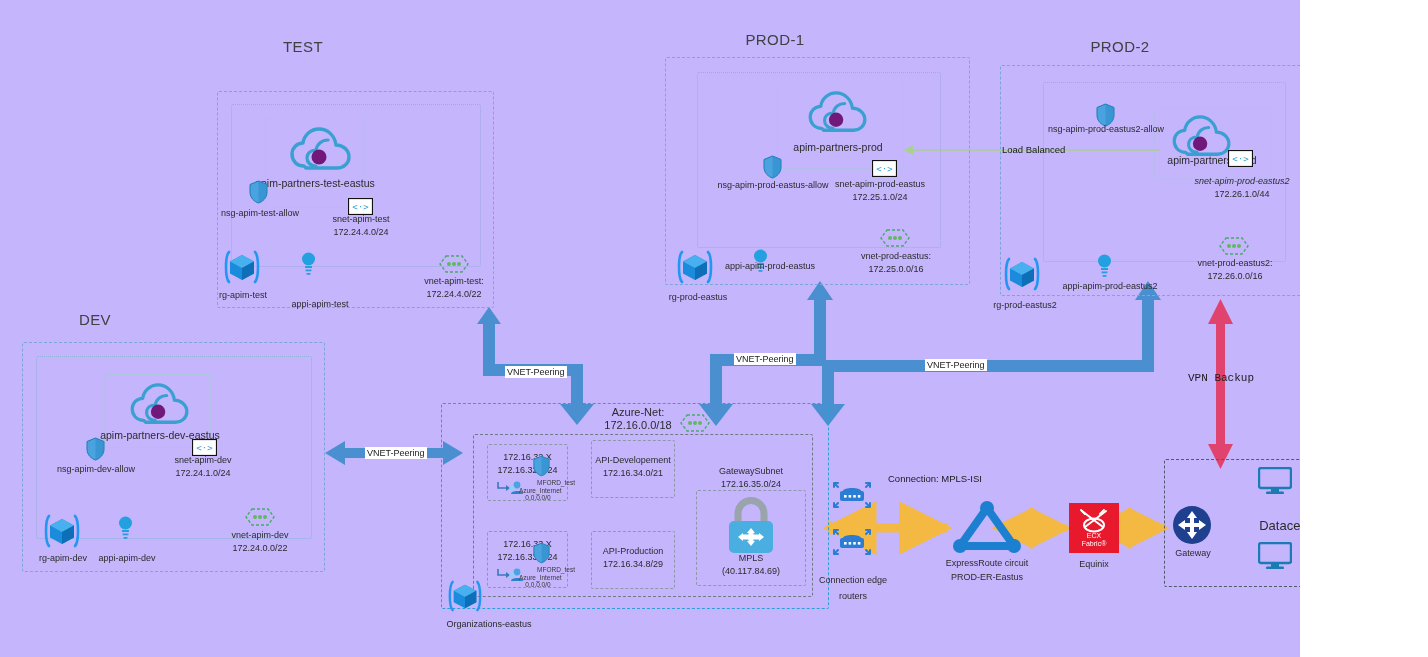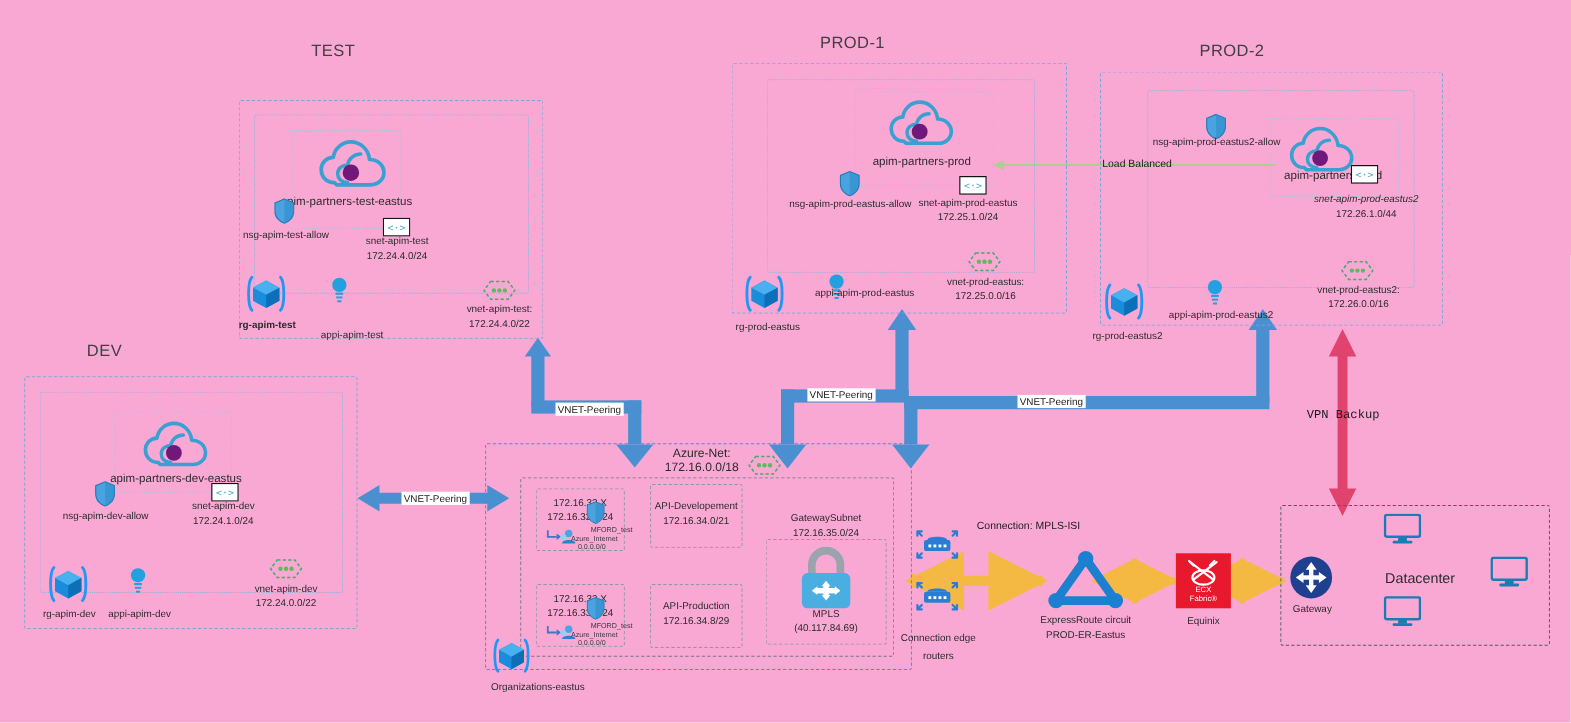--- a/index.html
+++ b/index.html
@@ -3,23 +3,23 @@
 <meta charset="utf-8">
 <style>
   * { box-sizing: border-box; }
   html, body {
     margin: 0; padding: 0;
     background: #ffffff;
     font-family: "Liberation Sans", sans-serif;
   }
   #canvas {
     position: relative;
-    width: 1428px;
+    width: 1300px;
     height: 657px;
-    background: #f9a8d4;
+    background: #c4b5fd;
     overflow: hidden;
   }
   .abs { position: absolute; }
 
   
   .env-title {
     font-size: 15px;
     color: #404040;
     letter-spacing: .4px;
     text-align: center;
@@ -209,21 +209,21 @@
 
   <div class="icon" style="left:223px; top:248px; width:38px; height:38px;">
     <svg viewBox="0 0 38 38" width="38" height="38">
       <path d="M6,4 C2,8 2,30 6,34" fill="none" stroke="#2196f3" stroke-width="2.6" stroke-linecap="round"></path>
       <path d="M32,4 C36,8 36,30 32,34" fill="none" stroke="#2196f3" stroke-width="2.6" stroke-linecap="round"></path>
       <polygon points="19,7 31,13.5 31,25.5 19,32 7,25.5 7,13.5" fill="#1b8bdc"></polygon>
       <polygon points="19,7 31,13.5 19,20 7,13.5" fill="#49b0ef"></polygon>
       <polygon points="19,20 31,13.5 31,25.5 19,32" fill="#0d6fb8"></polygon>
     </svg>
   </div>
-  <div class="abs lbl lbl-sm" style="left:198px; top:290px; width:90px;font-weight:bold;">rg-apim-test</div>
+  <div class="abs lbl lbl-sm" style="left:198px; top:290px; width:90px;">rg-apim-test</div>
 
   <div class="icon" style="left:301px; top:251px; width:15px; height:26px;">
     <svg viewBox="0 0 15 26" width="15" height="26">
       <circle cx="7.5" cy="8" r="6.5" fill="#23a0e0"></circle>
       <rect x="4" y="15" width="7" height="2" fill="#23a0e0"></rect>
       <rect x="4.6" y="18.5" width="5.8" height="1.8" fill="#23a0e0"></rect>
       <rect x="5.6" y="22" width="3.8" height="1.8" fill="#23a0e0"></rect>
     </svg>
   </div>
   <div class="abs lbl lbl-sm" style="left:272px; top:299px; width:96px;">appi-apim-test</div>
@@ -349,21 +349,21 @@
   <div class="abs lbl lbl-sm" style="left:650px; top:292px; width:96px;">rg-prod-eastus</div>
 
   <div class="icon" style="left:753px; top:248px; width:15px; height:26px;">
     <svg viewBox="0 0 15 26" width="15" height="26">
       <circle cx="7.5" cy="8" r="6.5" fill="#23a0e0"></circle>
       <rect x="4" y="15" width="7" height="2" fill="#23a0e0"></rect>
       <rect x="4.6" y="18.5" width="5.8" height="1.8" fill="#23a0e0"></rect>
       <rect x="5.6" y="22" width="3.8" height="1.8" fill="#23a0e0"></rect>
     </svg>
   </div>
-  <div class="abs lbl lbl-sm" style="left:709px; top:261px; width:122px;text-align:right;">appi-apim-prod-eastus</div>
+  <div class="abs lbl lbl-sm" style="left:709px; top:261px; width:122px;">appi-apim-prod-eastus</div>
 
   <div class="icon" style="left:880px; top:228px; width:30px; height:20px;">
     <svg viewBox="0 0 30 20" width="30" height="20">
       <path d="M7,2 L23,2 L29,10 L23,18 L7,18 L1,10 Z" fill="none" stroke="#4aa96c" stroke-width="1.4" stroke-dasharray="3 2"></path>
       <circle cx="10" cy="10" r="2" fill="#5fb95f"></circle>
       <circle cx="15" cy="10" r="2" fill="#5fb95f"></circle>
       <circle cx="20" cy="10" r="2" fill="#5fb95f"></circle>
     </svg>
   </div>
   <div class="abs lbl lbl-sm" style="left:838px; top:251px; width:116px;">vnet-prod-eastus:</div>

